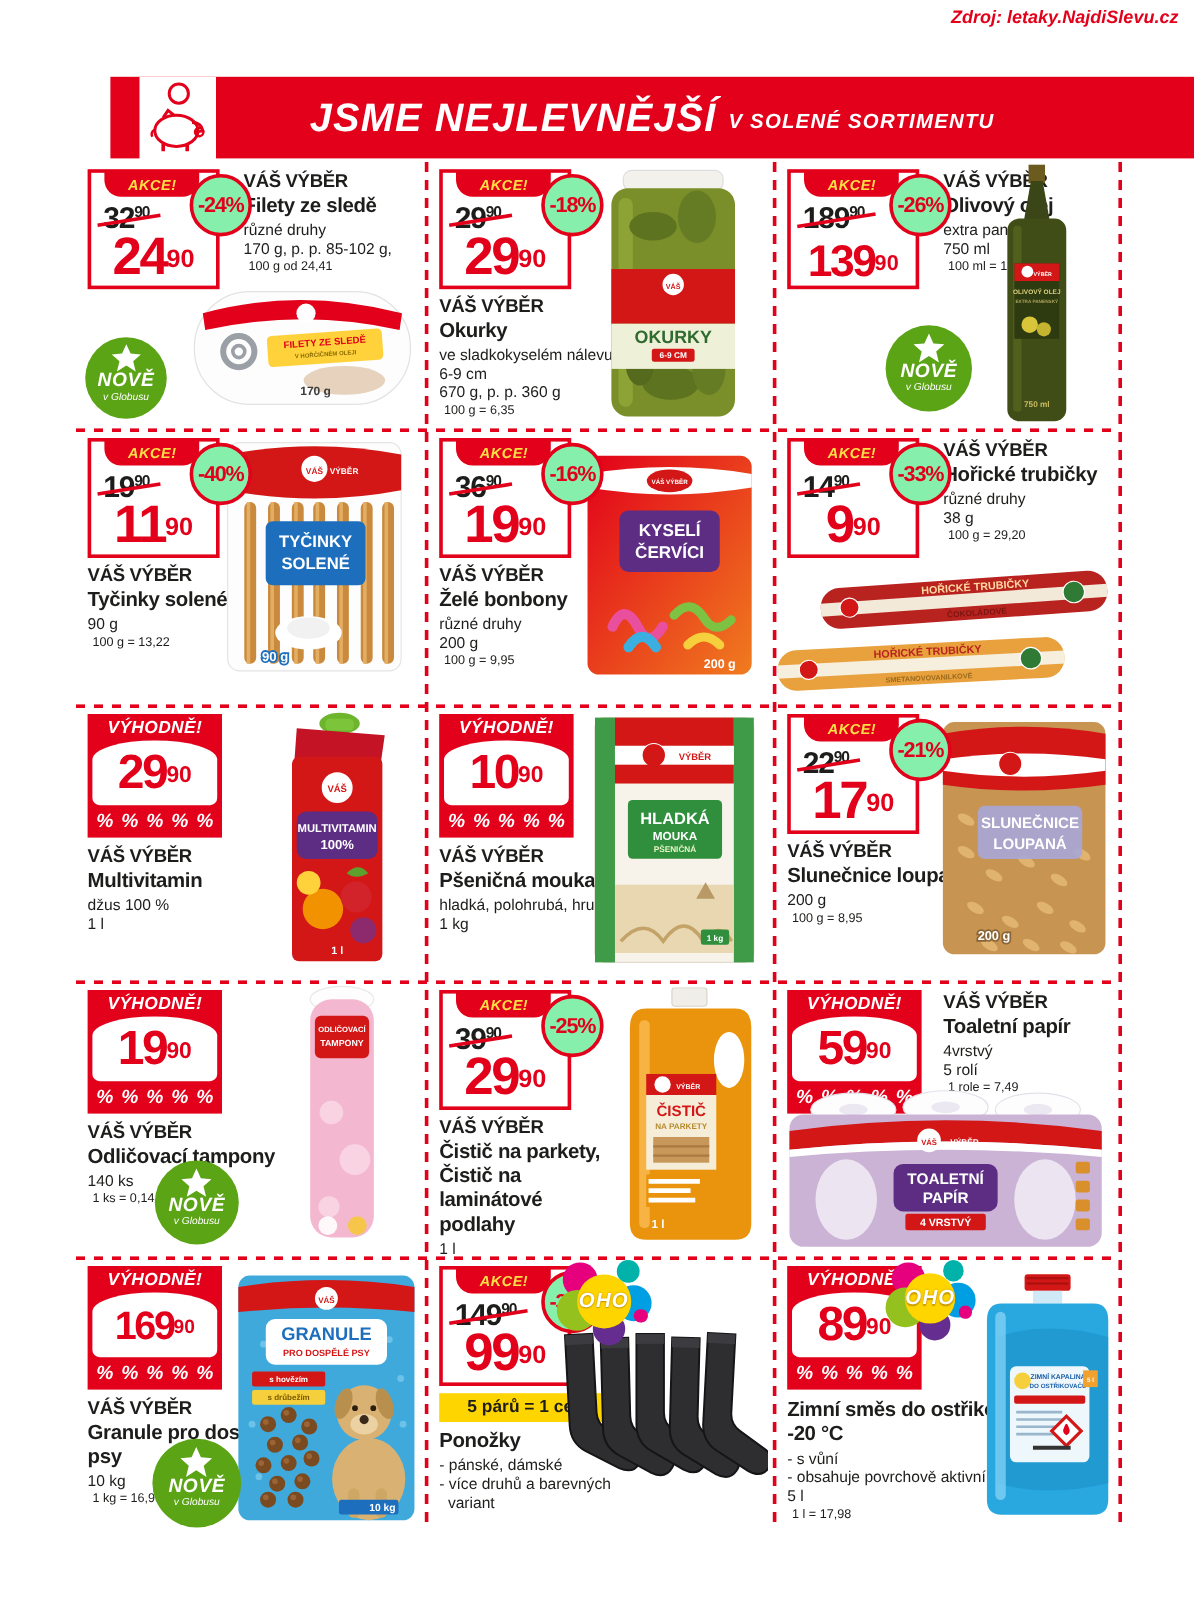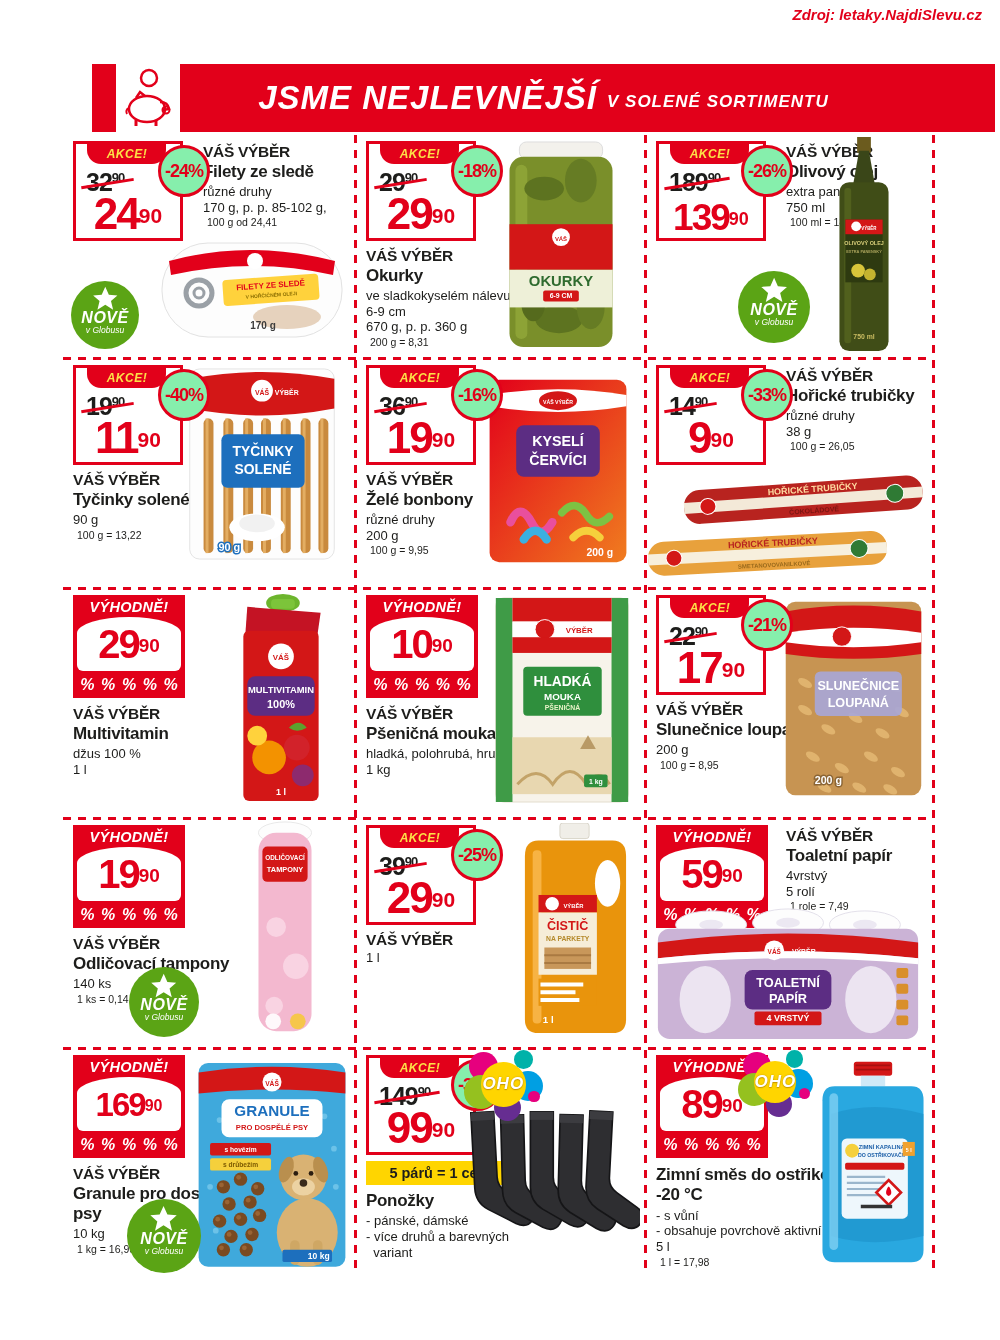--- a/index.html
+++ b/index.html
@@ -143,21 +143,21 @@
           <div class="oldp"><span>29</span><sup>90</sup></div>
           <div class="newp"><span>29</span><sup>90</sup></div>
         </div>
         <div class="disc">-18%</div>
         <div class="tblock" style="left: 10px; top: 112px; width: 180px;">
           <div class="brand">VÁŠ VÝBĚR</div>
           <div class="pname">Okurky</div>
           <div class="dline">ve sladkokyselém nálevu,</div>
           <div class="dline">6-9 cm</div>
           <div class="dline">670 g, p. p. 360 g</div>
-          <div class="uline">200 g = 8,31</div>
+          <div class="uline">100 g = 6,35</div>
         </div>
         <div class="vis" style="left: 140px; top: 4px; width: 130px; height: 212px;">
           <svg viewBox="0 0 124 214">
             <rect x="20" y="3" width="84" height="17" rx="7" fill="#f3f1ec" stroke="#ddd"></rect>
             <rect x="10" y="18" width="104" height="192" rx="14" fill="#7a8f2a"></rect>
             <rect x="16" y="26" width="12" height="176" rx="6" fill="#96ab3c" opacity=".7"></rect>
             <ellipse cx="45" cy="50" rx="20" ry="12" fill="#5d7320"></ellipse>
             <ellipse cx="82" cy="42" rx="16" ry="22" fill="#667c24"></ellipse>
             <ellipse cx="60" cy="182" rx="24" ry="14" fill="#5d7320"></ellipse>
             <ellipse cx="92" cy="170" rx="14" ry="22" fill="#667c24"></ellipse>
@@ -298,21 +298,21 @@
           <div class="ribbon">AKCE!</div>
           <div class="oldp"><span>14</span><sup>90</sup></div>
           <div class="newp"><span>9</span><sup>90</sup></div>
         </div>
         <div class="disc">-33%</div>
         <div class="tblock" style="left: 140px; top: 8px; width: 136px;">
           <div class="brand">VÁŠ VÝBĚR</div>
           <div class="pname">Hořické trubičky</div>
           <div class="dline">různé druhy</div>
           <div class="dline">38 g</div>
-          <div class="uline">100 g = 26,05</div>
+          <div class="uline">100 g = 29,20</div>
         </div>
         <div class="vis" style="left: 0px; top: 108px; width: 284px; height: 115px;">
           <svg viewBox="0 0 285 112">
             <g transform="rotate(-4 160 32)">
               <rect x="38" y="14" width="240" height="34" rx="16" fill="#b8231f"></rect>
               <rect x="38" y="26" width="240" height="11" fill="#f3e9d8"></rect>
               <circle cx="62" cy="31" r="8" fill="#d31717" stroke="#fff"></circle>
               <text x="168" y="24" fill="#ffd9a0" font-size="9" font-weight="800" text-anchor="middle">HOŘICKÉ TRUBIČKY</text>
               <text x="168" y="45" fill="#7c1512" font-size="7" font-weight="700" text-anchor="middle">ČOKOLÁDOVÉ</text>
               <circle cx="250" cy="31" r="9" fill="#2f7a34" stroke="#fff"></circle>
@@ -497,20 +497,21 @@
       </div>
       <div class="cell" style="left: 356px; top: 819px; width: 288px; height: 228px;">
         <div class="pbox">
           <div class="ribbon">AKCE!</div>
           <div class="oldp"><span>39</span><sup>90</sup></div>
           <div class="newp"><span>29</span><sup>90</sup></div>
         </div>
         <div class="disc">-25%</div>
         <div class="tblock" style="left: 10px; top: 112px; width: 150px;">
           <div class="brand">VÁŠ VÝBĚR</div>
+          <div class="pname">Čistič na parkety, Čistič na laminátové podlahy</div>
           <div class="dline">1 l</div>
         </div>
         <div class="vis" style="left: 150px; top: 4px; width: 138px; height: 214px;">
           <svg viewBox="0 0 135 220">
             <rect x="52" y="0" width="30" height="16" rx="3" fill="#f0eee8" stroke="#d8d4c8"></rect>
             <path d="M30,18 h76 q14,0 14,16 v168 q0,14 -14,14 h-76 q-14,0 -14,-14 v-168 q0,-16 14,-16 z" fill="#e9940c"></path>
             <ellipse cx="101" cy="62" rx="13" ry="24" fill="#fff"></ellipse>
             <rect x="24" y="28" width="9" height="178" rx="4" fill="#f7b344"></rect>
             <rect x="30" y="74" width="60" height="18" fill="#d31717"></rect>
             <circle cx="44" cy="83" r="7" fill="#fff"></circle>

